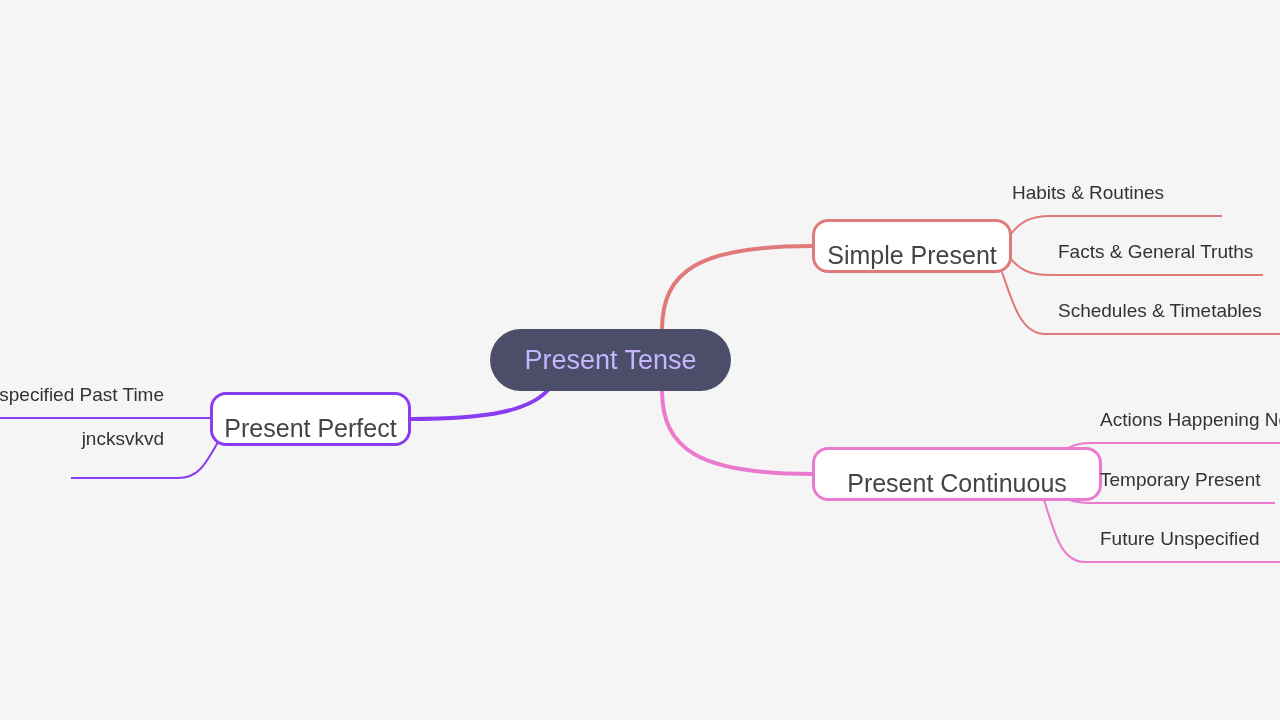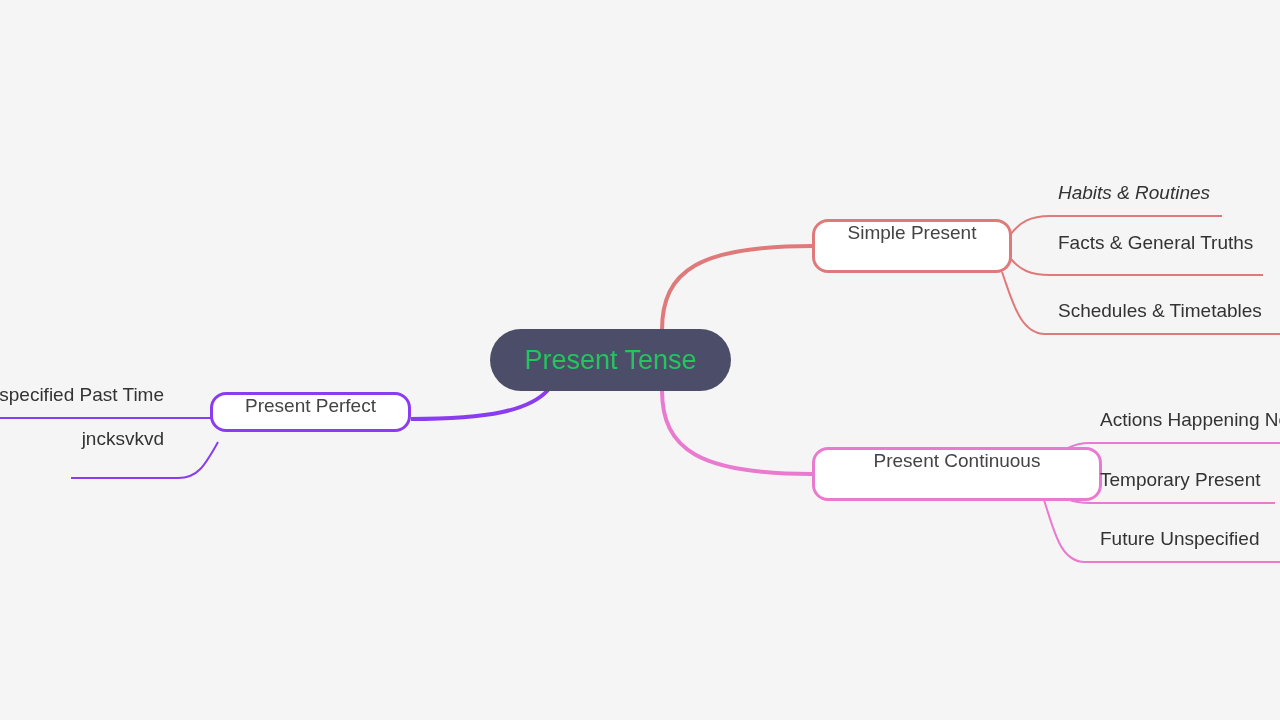--- a/index.html
+++ b/index.html
@@ -1,22 +1,22 @@
 <!DOCTYPE html>
 <html><head>
   <meta charset="utf-8">
   <style>
     html, body { margin:0; padding:0; }
     body { width:1280px; height:720px; background:#f5f5f5; position:relative; overflow:hidden;
       font-family:"Liberation Sans", "DejaVu Sans", sans-serif; }
     svg.links { position:absolute; left:0; top:0; width:1280px; height:720px; }
-    .node { position:absolute; box-sizing:border-box; display:flex; align-items:flex-start; justify-content:center;
-      background:#fff; border:3px solid; border-radius:16px; color:#444; font-size:19px; white-space:nowrap; }
+    .node { position:absolute; box-sizing:border-box; display:flex; align-items:flex-end; justify-content:center;
+      background:#fff; border:3px solid; border-radius:16px; color:#444; font-size:25px; white-space:nowrap; }
     .root { position:absolute; left:490px; top:329px; width:241px; height:62px; border-radius:31px;
-      background:#4b4d69; color:#22c55e; font-size:27px; display:flex; align-items:center; justify-content:center; }
+      background:#4b4d69; color:#c4b5fd; font-size:27px; display:flex; align-items:center; justify-content:center; }
     .leaf { position:absolute; font-size:19px; color:#333; white-space:nowrap; }
   </style>
 </head>
 <body>
 
 <svg class="links">
 
   <path d="M662,330 C662,270 700,246 812,246" stroke="#e07a7a" stroke-width="4" fill="none"></path>
 
   <path d="M662,390 C662,450 700,474 812,474" stroke="#ea7ad0" stroke-width="4" fill="none"></path>
@@ -38,26 +38,26 @@
 <div class="root">
   <span>Present Tense</span>
 </div>
 
 <div class="node" style="left:812px; top:219px; width:200px; height:54px; border-color:#e07a7a;">
   <span>Simple Present</span>
 </div>
 <div class="node" style="left:812px; top:447px; width:290px; height:54px; border-color:#ea7ad0;">
   <span>Present Continuous</span>
 </div>
-<div class="node" style="left:210px; top:392px; width:201px; height:40px; border-color:#8a3cf0;">
+<div class="node" style="left:210px; top:392px; width:201px; height:54px; border-color:#8a3cf0;">
   <span>Present Perfect</span>
 </div>
 
-<div class="leaf" style="left:1058px; top:182px;font-style:italic;">Habits &amp; Routines</div>
-<div class="leaf" style="left:1058px; top:232px;">Facts &amp; General Truths</div>
+<div class="leaf" style="left:1012px; top:182px;">Habits &amp; Routines</div>
+<div class="leaf" style="left:1058px; top:241px;">Facts &amp; General Truths</div>
 <div class="leaf" style="left:1058px; top:300px;text-align:right;">Schedules &amp; Timetables</div>
 
 <div class="leaf" style="left:1100px; top:409px;">Actions Happening Now</div>
 <div class="leaf" style="left:1100px; top:469px;">Temporary Present</div>
 <div class="leaf" style="left:1100px; top:528px;">Future Unspecified</div>
 
 <div class="leaf" style="right:1116px; top:384px;">Unspecified Past Time</div>
 <div class="leaf" style="right:1116px; top:428px;">jncksvkvd</div>
 
 </body></html>

